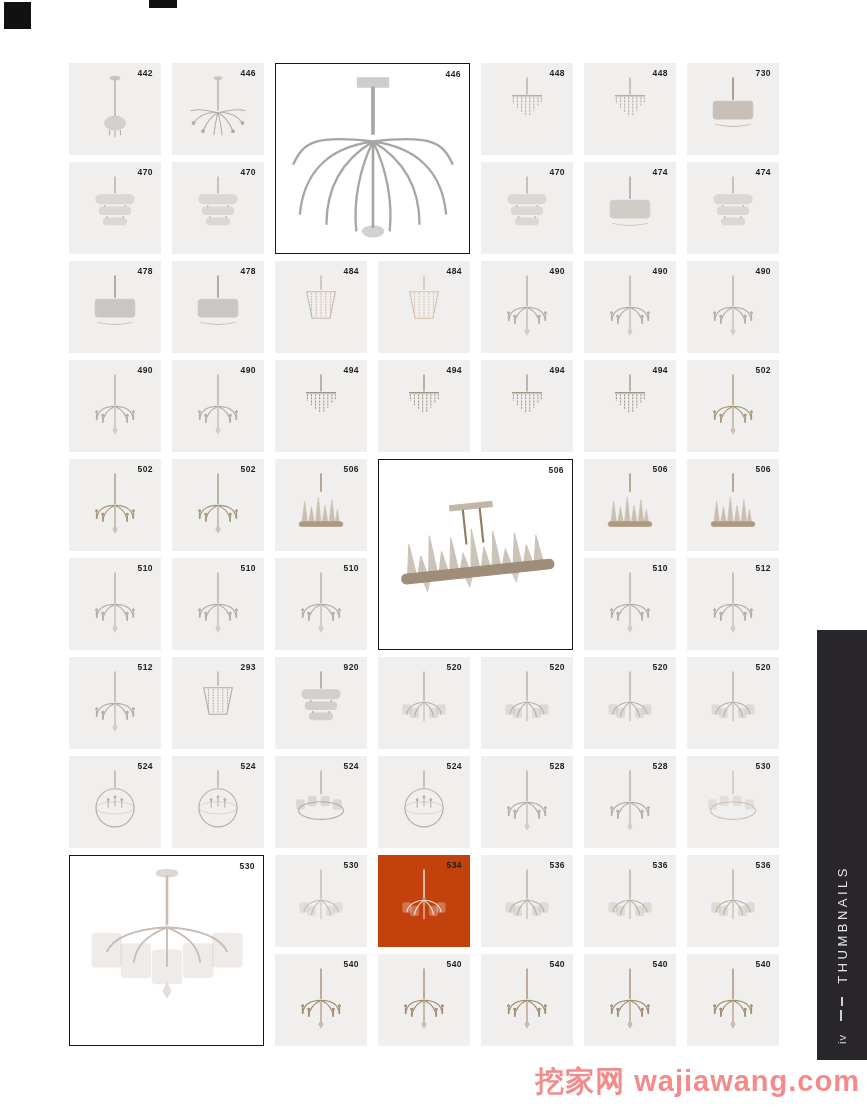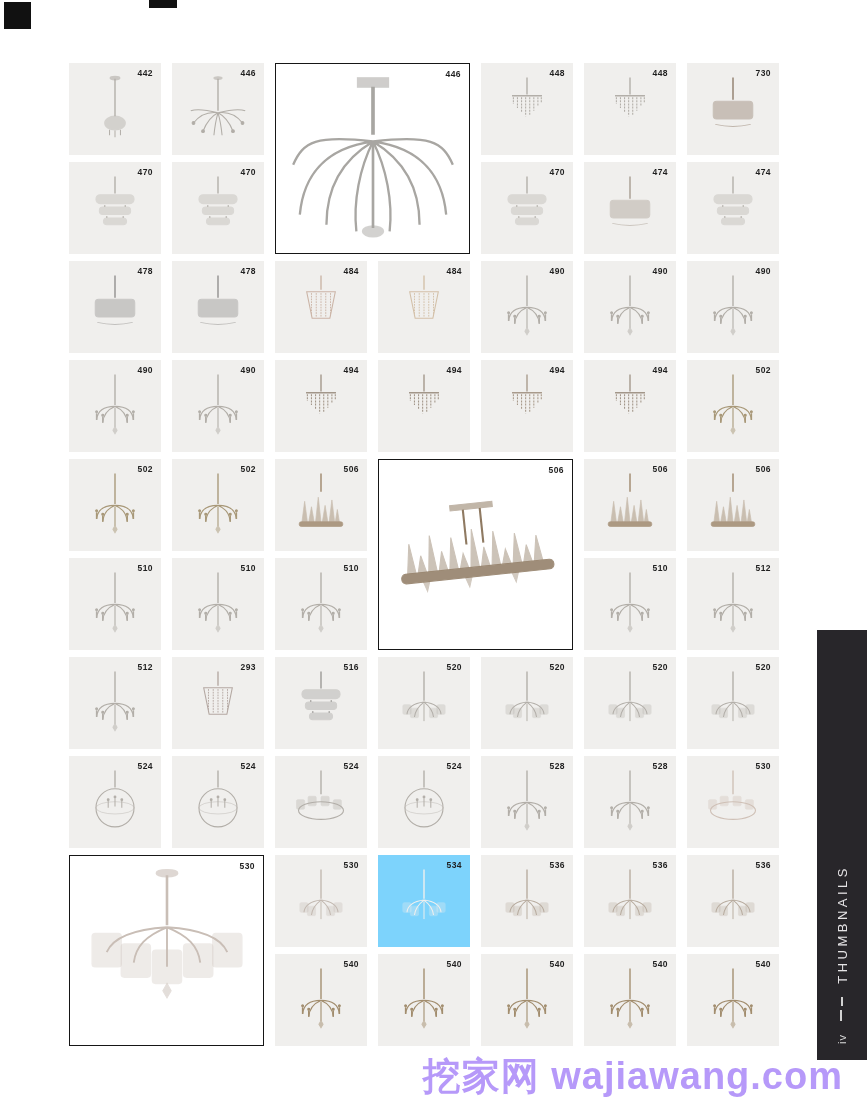--- a/index.html
+++ b/index.html
@@ -25,22 +25,22 @@
            background:#28262a;display:flex;flex-direction:column;align-items:center;
            justify-content:flex-end;gap:13px;padding-bottom:16px;box-sizing:border-box;}
   .vlabel{writing-mode:vertical-rl;transform:rotate(180deg);color:#e6e4e6;
           font-size:13px;font-weight:400;letter-spacing:3.5px;}
   .sdiv{display:flex;flex-direction:column;align-items:center;gap:4px;}
   .sdiv i{display:block;width:2px;height:9px;background:#d2d2d2;}
   .sdiv i:last-child{margin-left:-3px;height:11px;}
   .vpage{writing-mode:vertical-rl;transform:rotate(180deg);color:#dcdcdc;
          font-size:11px;letter-spacing:1px;}
 
-  .watermark{position:absolute;right:24px;bottom:9px;font-size:38px;font-weight:bold;
-             letter-spacing:1px;color:#8b5cf6;opacity:.62;white-space:nowrap;
+  .watermark{position:absolute;right:7px;bottom:9px;font-size:29px;font-weight:bold;
+             letter-spacing:1px;color:#ef4444;opacity:.62;white-space:nowrap;
              text-shadow:0 0 1px #fff,0 0 2px #fff,1px 1px 0 #fff,-1px -1px 0 #fff,
                          1px -1px 0 #fff,-1px 1px 0 #fff;}
   .symstore{position:absolute;width:0;height:0;overflow:hidden;}
 </style>
 </head>
 <body>
 
 <div class="page">
 
   <div class="print-mark mark-square"></div>
@@ -408,21 +408,21 @@
       <div class="cell" style="grid-area: 7 / 2 / span 1 / span 1;">
         <svg class="art" style="color: rgb(180, 168, 162);">
           <use href="#sym-beaded"></use>
         </svg>
         <span class="num">293</span>
       </div>
       <div class="cell" style="grid-area: 7 / 3 / span 1 / span 1;">
         <svg class="art" style="color: rgb(154, 152, 149);">
           <use href="#sym-tier"></use>
         </svg>
-        <span class="num">516</span>
+        <span class="num">920</span>
       </div>
       <div class="cell" style="grid-area: 7 / 4 / span 1 / span 1;">
         <svg class="art" style="color: rgb(178, 174, 168);">
           <use href="#sym-shade"></use>
         </svg>
         <span class="num">520</span>
       </div>
       <div class="cell" style="grid-area: 7 / 5 / span 1 / span 1;">
         <svg class="art" style="color: rgb(178, 174, 168);">
           <use href="#sym-shade"></use>
@@ -488,21 +488,21 @@
           <use href="#sym-bigshade"></use>
         </svg>
         <span class="num">530</span>
       </div>
       <div class="cell" style="grid-area: 9 / 3 / span 1 / span 1;">
         <svg class="art" style="color: rgb(194, 184, 176);">
           <use href="#sym-shade"></use>
         </svg>
         <span class="num">530</span>
       </div>
-      <div class="cell" style="grid-area: 9 / 4 / span 1 / span 1; background: #7dd3fc;">
+      <div class="cell" style="grid-area: 9 / 4 / span 1 / span 1; background: #c2410c;">
         <svg class="art" style="color: rgb(242, 240, 238);">
           <use href="#sym-shade"></use>
         </svg>
         <span class="num">534</span>
       </div>
       <div class="cell" style="grid-area: 9 / 5 / span 1 / span 1;">
         <svg class="art" style="color: rgb(183, 171, 158);">
           <use href="#sym-shade"></use>
         </svg>
         <span class="num">536</span>

